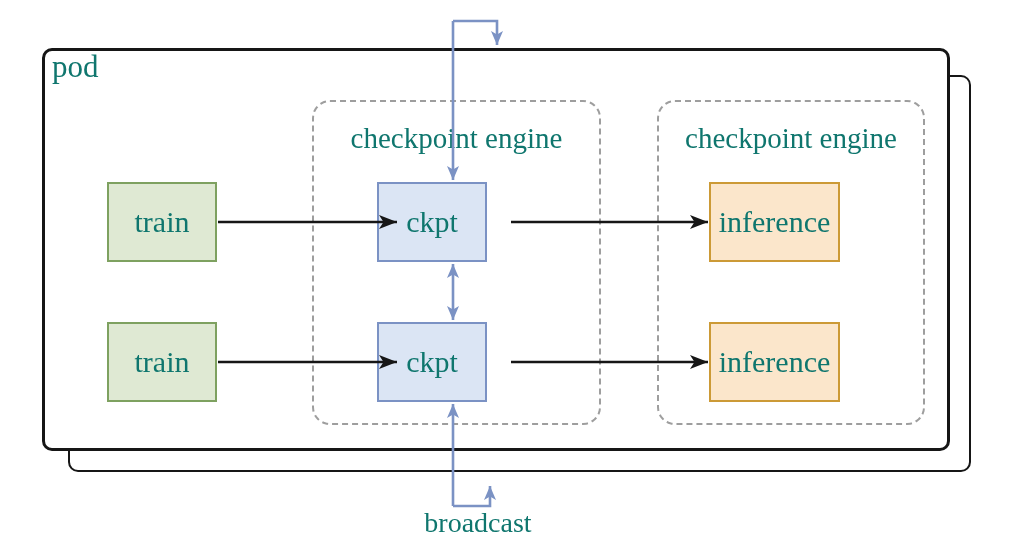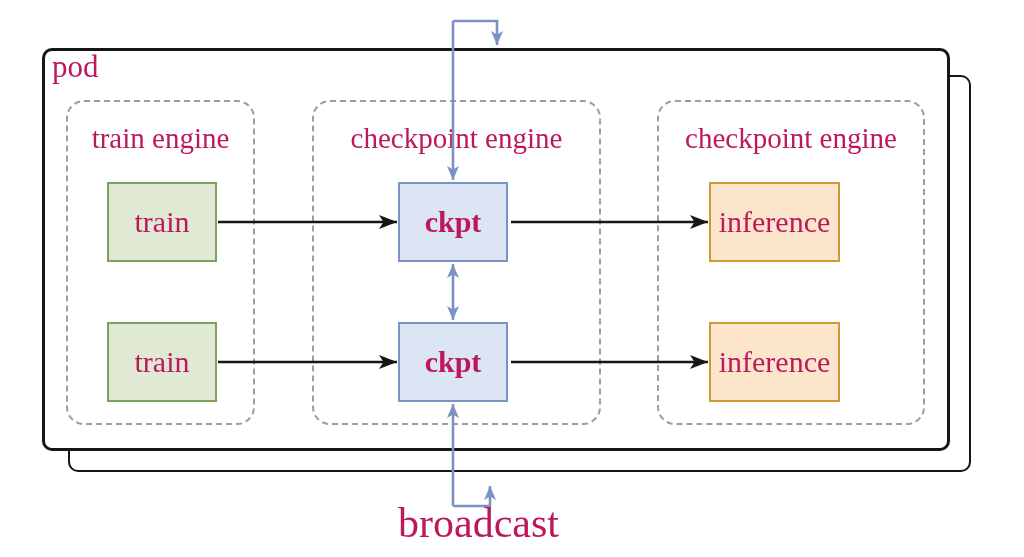--- a/index.html
+++ b/index.html
@@ -1,21 +1,21 @@
 <!DOCTYPE html>
 <html style="--train-fill: #dfe9d3; --train-border: #7ea160; --ckpt-fill: #dbe5f4; --ckpt-border: #7b92c4; --inference-fill: #fbe6cb; --inference-border: #cc9a36; --blue-arrow: #7b92c4; --dashed-gray: #9e9e9e; --black: #161616;"><head>
 <meta charset="utf-8">
 <style>
   html,body{margin:0;padding:0;background:#ffffff;}
   .canvas{
     position:relative;
     width:1024px;height:557px;
     background:#ffffff;
     font-family:"Liberation Serif","DejaVu Serif",serif;
-    color:#be185d;
+    color:#0f766e;
     overflow:hidden;
   }
   
   .pod-shadow{
     position:absolute;left:68px;top:75px;width:903px;height:397px;
     border:2.6px solid var(--black,#161616);border-radius:10px;
     background:#ffffff;box-sizing:border-box;
   }
   .pod{
     position:absolute;left:42px;top:48px;width:908px;height:403px;
@@ -41,46 +41,43 @@
   .engine.inf{left:657px;width:268px;}
   
   .node{
     position:absolute;width:110px;height:80px;box-sizing:border-box;
     display:flex;align-items:center;justify-content:center;
     font-size:30px;border:2.5px solid;
   }
   .node.row1{top:182px;}
   .node.row2{top:322px;}
   .node.train{left:107px;background:var(--train-fill,#dfe9d3);border-color:var(--train-border,#7ea160);text-align:center;}
-  .node.ckpt{left:398px;background:var(--ckpt-fill,#dbe5f4);border-color:var(--ckpt-border,#7b92c4);font-weight:bold;}
+  .node.ckpt{left:377px;background:var(--ckpt-fill,#dbe5f4);border-color:var(--ckpt-border,#7b92c4);}
   .node.inf{left:709px;width:131px;background:var(--inference-fill,#fbe6cb);border-color:var(--inference-border,#cc9a36);}
   
   svg.overlay{position:absolute;left:0;top:0;pointer-events:none;}
   .ln-black{stroke:var(--black,#161616);stroke-width:2.6;fill:none;}
   .ln-blue{stroke:var(--blue-arrow,#7b92c4);stroke-width:2.6;fill:none;}
   .mk-black{fill:var(--black,#161616);}
   .mk-blue{fill:var(--blue-arrow,#7b92c4);}
   .broadcast-label{
     position:absolute;left:398px;top:505px;width:160px;
-    text-align:center;font-size:42px;line-height:36px;
+    text-align:center;font-size:28px;line-height:36px;
   }
 </style>
 </head>
 <body>
 
 <div class="canvas">
 
   <div class="pod-shadow"></div>
 
   <div class="pod"></div>
   <div class="pod-label">pod</div>
 
-  <div class="engine train">
-    <div class="engine-title">train engine</div>
-  </div>
   <div class="engine ckpt">
     <div class="engine-title">checkpoint engine</div>
   </div>
   <div class="engine inf">
     <div class="engine-title">checkpoint engine</div>
   </div>
 
   <div class="node train row1">train</div>
   <div class="node train row2">train</div>
   <div class="node ckpt row1">ckpt</div>

